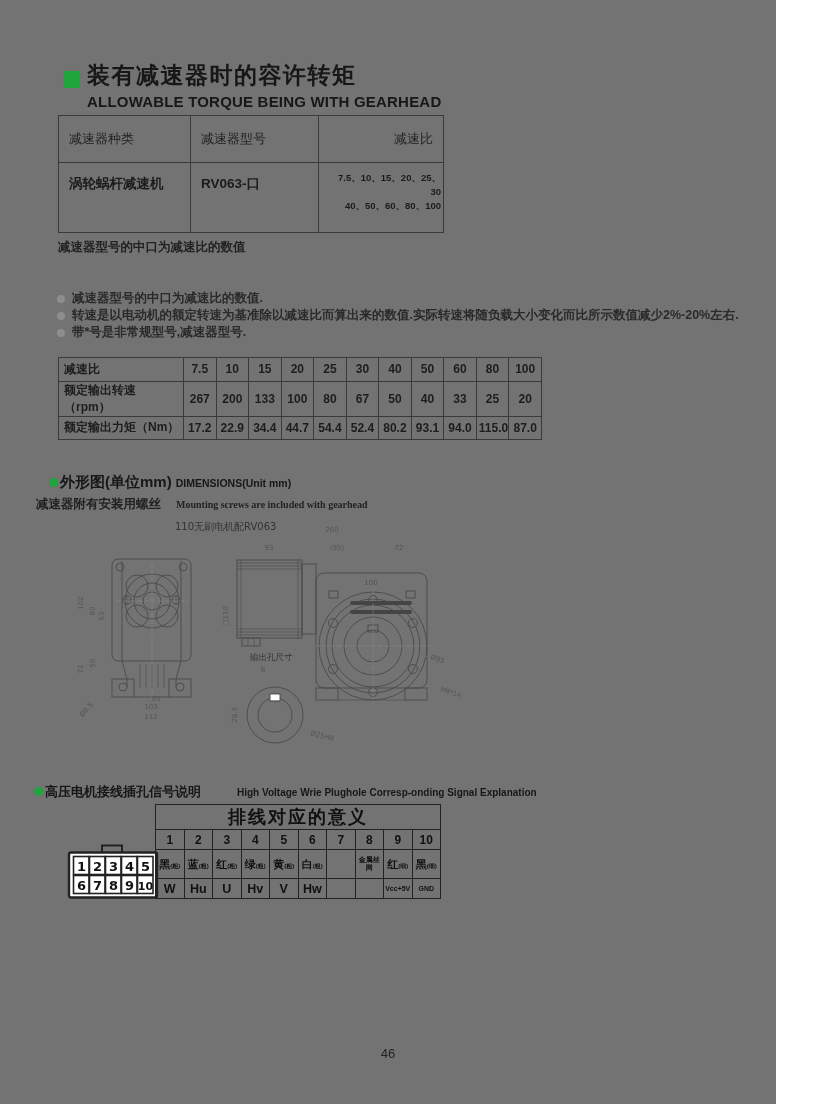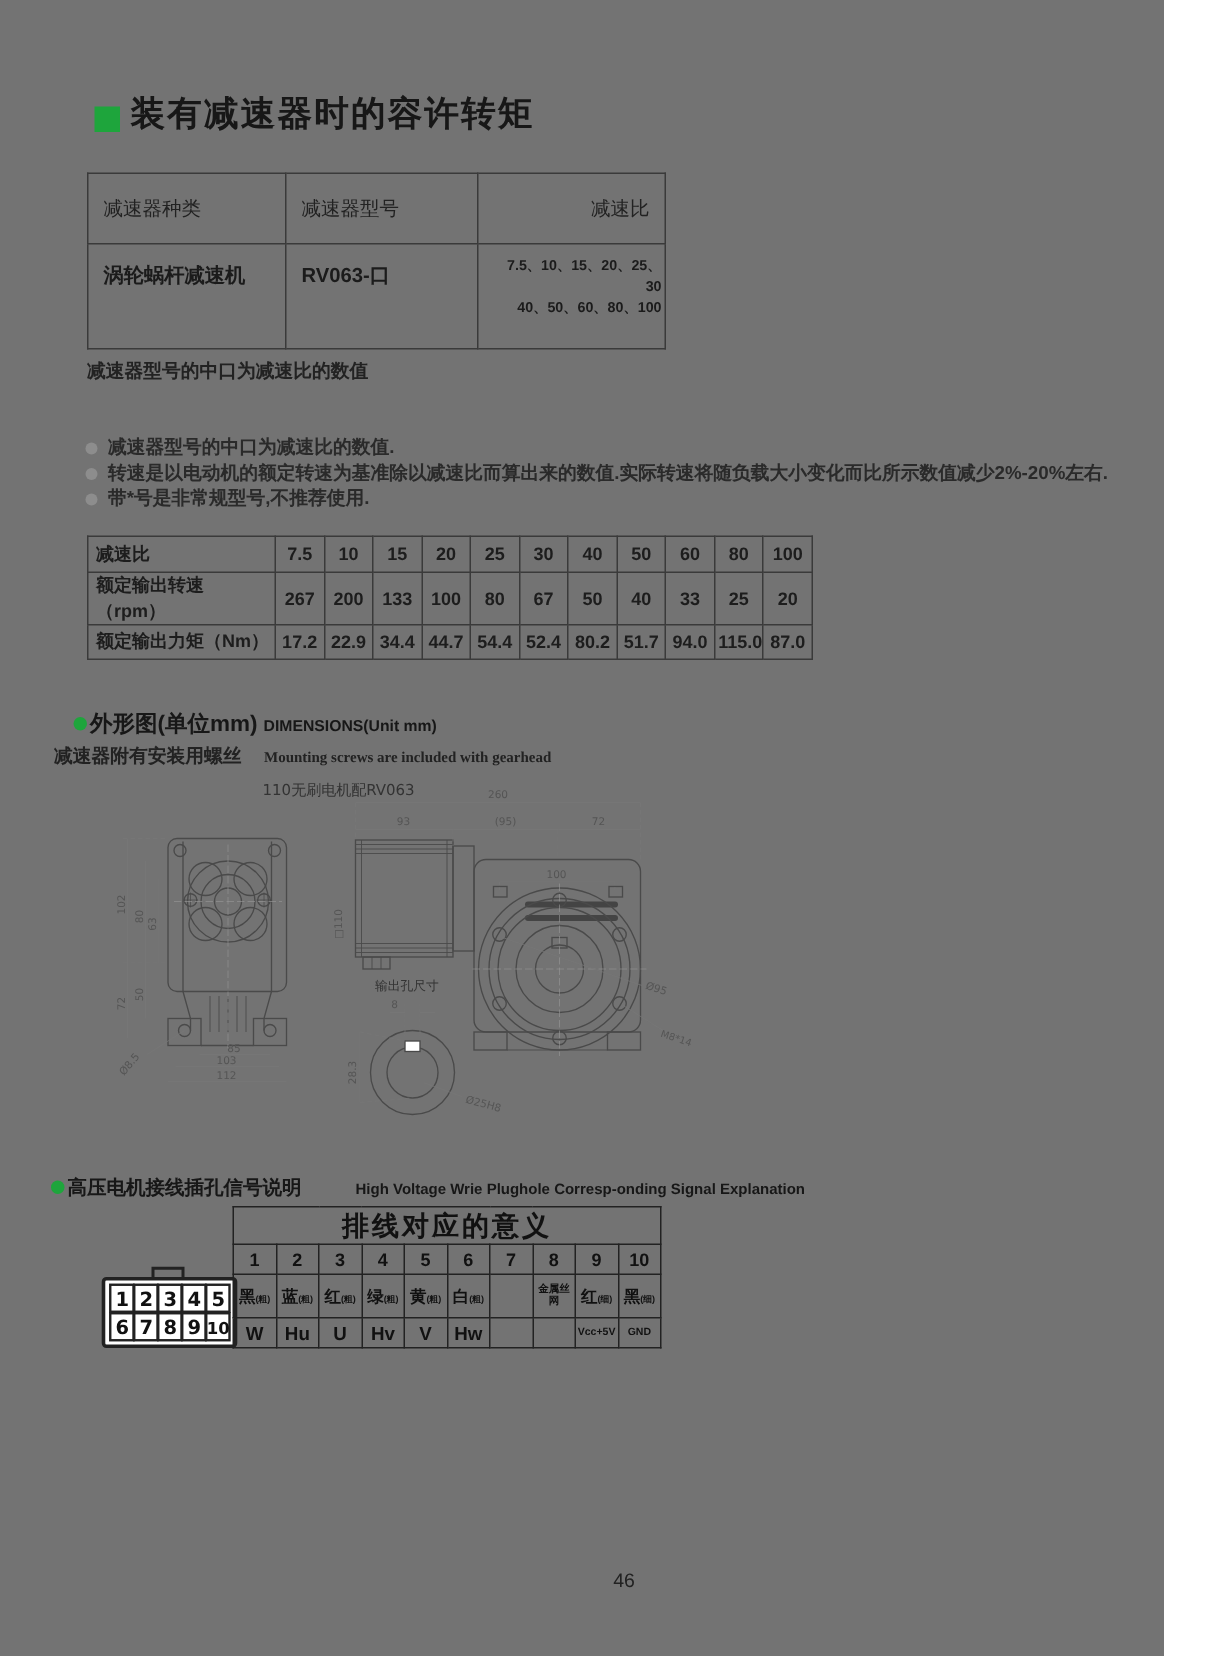--- a/index.html
+++ b/index.html
@@ -46,31 +46,32 @@
   .t3 { position:absolute; left:155px; top:804px; width:286px; border-collapse:collapse; table-layout:fixed; }
   .t3 td { border:1.6px solid #222; text-align:center; vertical-align:middle; color:#111; overflow:hidden; }
   .t3 .ttl { height:22px; font-size:18px; font-weight:700; letter-spacing:2px; }
   .t3 .pin { height:20px; font-size:12px; font-weight:700; }
   .t3 .clr { height:29px; font-size:11px; font-weight:700; }
   .t3 .clr .sub { font-size:6px; font-weight:700; }
   .t3 .mesh { font-size:7px; line-height:1.2; word-break:break-all; padding:0 3px; }
   .t3 .sig { height:20px; font-size:12.5px; font-weight:700; }
   .t3 .sig-small { font-size:7px; font-weight:700; }
 
-  .page-num { position:absolute; left:0; top:1046px; width:100%; text-align:center; font-size:13px; color:#222;margin-left:28px; }
+  .page-num { position:absolute; left:0; top:1046px; width:100%; text-align:center; font-size:13px; color:#222; }
 
   svg text { font-family:"DejaVu Sans","Liberation Sans",sans-serif; }
 </style>
 </head>
 <body>
 
 <div class="page">
 
   <div class="green-square"></div>
   <div class="title-zh">装有减速器时的容许转矩</div>
+  <div class="title-en">ALLOWABLE TORQUE BEING WITH GEARHEAD</div>
 
   <table class="t1">
     <tbody>
         <tr>
       <th style="width:132px">减速器种类</th>
       <th style="width:128px">减速器型号</th>
       <th class="right" style="width:125px">减速比</th>
     </tr>
     <tr>
       <td>涡轮蜗杆减速机</td>
@@ -89,21 +90,21 @@
     <div class="note-line">
         <span class="note-dot"></span>
         <span>减速器型号的中口为减速比的数值.</span>
       </div>
     <div class="note-line">
         <span class="note-dot"></span>
         <span>转速是以电动机的额定转速为基准除以减速比而算出来的数值.实际转速将随负载大小变化而比所示数值减少2%-20%左右.</span>
       </div>
     <div class="note-line">
         <span class="note-dot"></span>
-        <span>带*号是非常规型号,不推荐使用.</span>
+        <span>带*号是非常规型号,减速器型号.</span>
       </div>
   </div>
 
   <table class="t2">
     <tbody>
         <tr>
       <td class="rowlab" style="width:125px">减速比</td>
       <td>7.5</td>
       <td>10</td>
       <td>15</td>
@@ -132,21 +133,21 @@
     </tr>
     <tr>
       <td class="rowlab">额定输出力矩（Nm）</td>
       <td>17.2</td>
       <td>22.9</td>
       <td>34.4</td>
       <td>44.7</td>
       <td>54.4</td>
       <td>52.4</td>
       <td>80.2</td>
-      <td>51.7</td>
+      <td>93.1</td>
       <td>94.0</td>
       <td>115.0</td>
       <td>87.0</td>
     </tr>
   </tbody>
     </table>
 
   <div class="dim-heading">
     <span class="sec-dot"></span><span>外形图(单位mm)</span><span class="en">DIMENSIONS(Unit mm)</span>
   </div>

